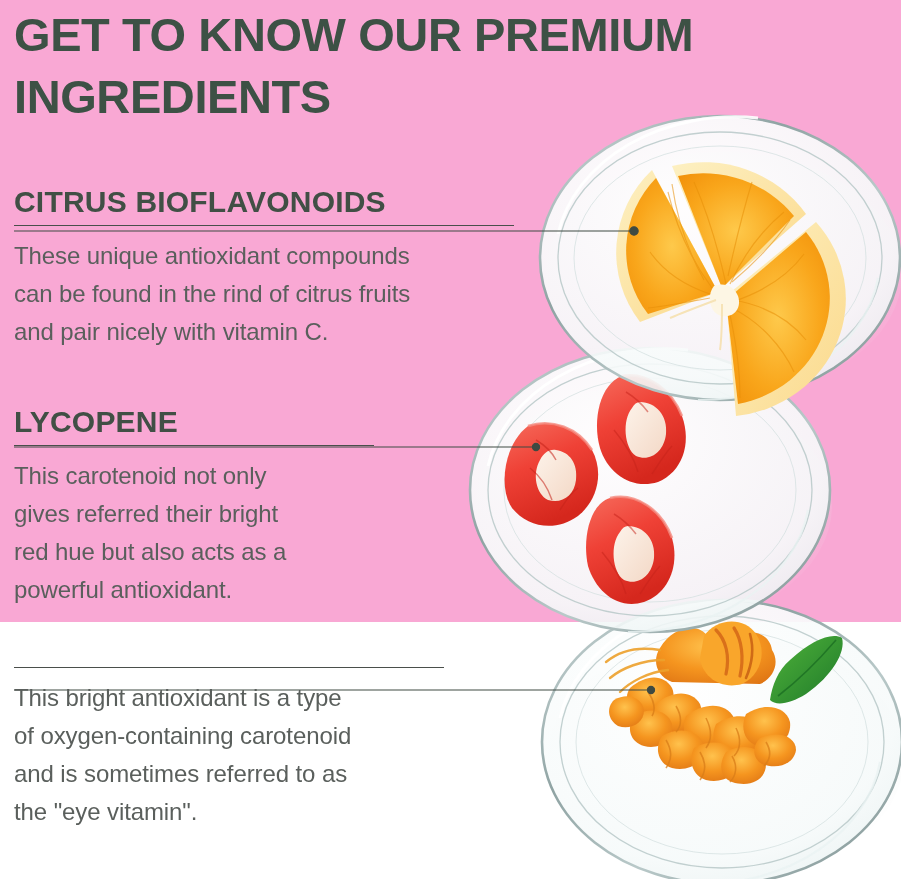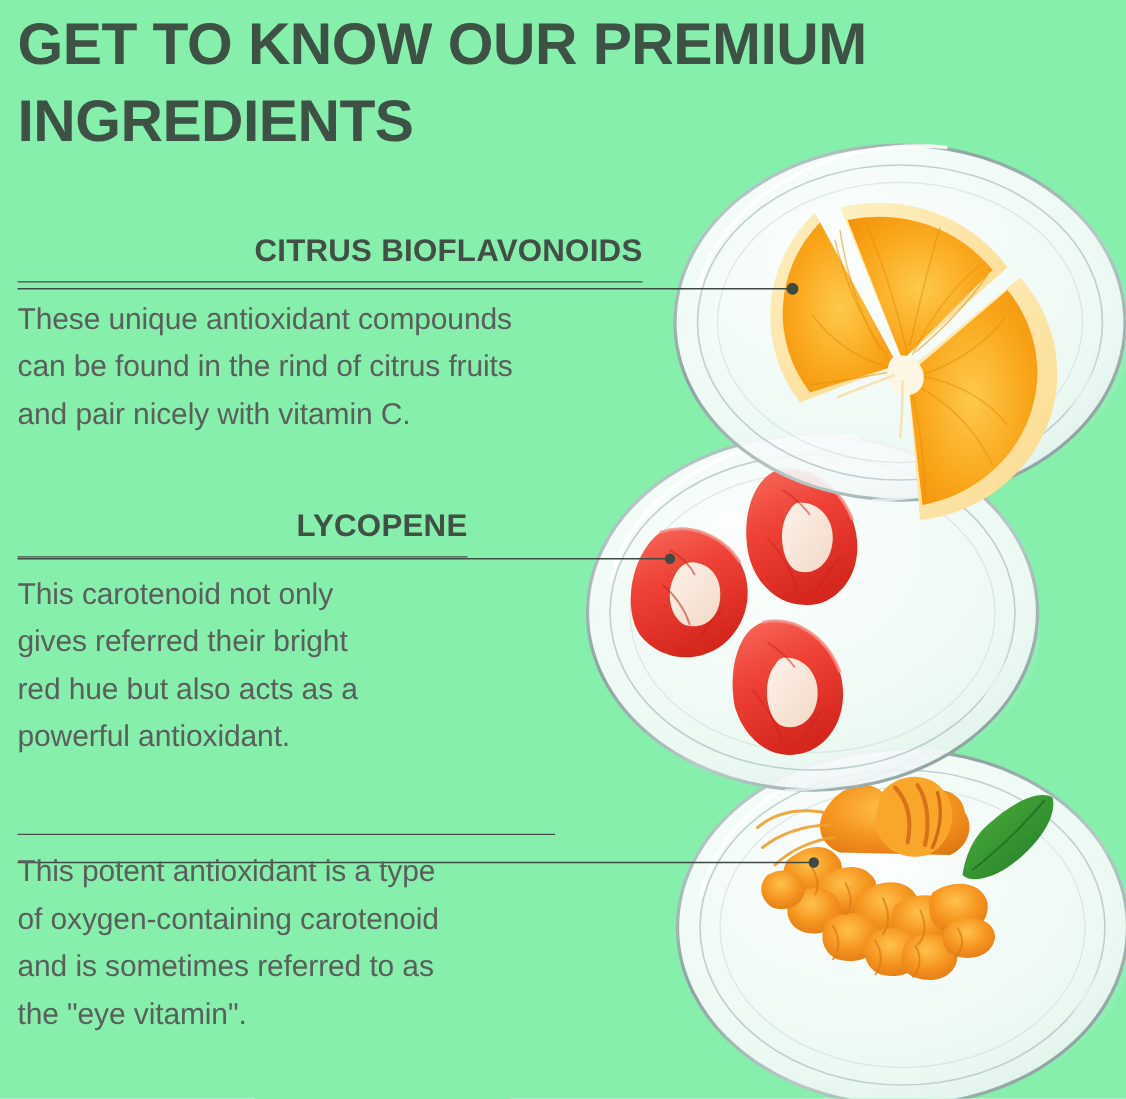--- a/index.html
+++ b/index.html
@@ -4,42 +4,41 @@
 <style>
   * { margin:0; padding:0; box-sizing:border-box; }
   html,body { width:901px; height:879px; }
   body {
     background:#ffffff;
     font-family:"Liberation Sans", sans-serif;
     overflow:hidden;
     position:relative;
   }
 
-  #page-root { position:relative; width:901px; height:879px; background:#86efac; }
+  #page-root { position:relative; width:901px; height:622px; background:#f9a8d4; }
 
   
   .page-title {
     position:absolute; left:14px; top:4px; width:860px;
     font-size:47px; line-height:62px; font-weight:700;
     letter-spacing:-0.4px;
     text-transform:uppercase;
     white-space:pre-line;
   }
 
   
   .ing-block { position:absolute; left:14px; }
   .ing-block.b1 { top:188px; width:500px; }
   .ing-block.b2 { top:408px; width:360px; }
   .ing-block.b3 { top:657px; width:430px; }
 
   .ing-heading {
-    font-size:25px; font-weight:700; letter-spacing:0.2px;
+    font-size:30px; font-weight:700; letter-spacing:0.2px;
     text-transform:uppercase;
     line-height:27px;
-    text-align:right;
   }
   .ing-rule {
     height:1px; background:#4a4f4b; margin-top:10px;
     width:100%;
   }
   .ing-body {
     margin-top:11px;
     font-size:24px; line-height:38px; font-weight:400;
     white-space:pre-line;
     letter-spacing:-0.1px;
@@ -298,21 +297,21 @@
     <h2 class="ing-heading" style="color: rgb(65, 79, 69);">LYCOPENE</h2>
     <div class="ing-rule" style="background: rgb(74, 79, 75);"></div>
     <p class="ing-body" style="color: rgb(90, 95, 92);">This carotenoid not only
 gives referred their bright
 red hue but also acts as a
 powerful antioxidant.</p>
   </section>
 
   <section class="ing-block b3">
     <div class="ing-rule" style="background: rgb(74, 79, 75);"></div>
-    <p class="ing-body" style="color: rgb(90, 95, 92);">This potent antioxidant is a type
+    <p class="ing-body" style="color: rgb(90, 95, 92);">This bright antioxidant is a type
 of oxygen-containing carotenoid
 and is sometimes referred to as
 the "eye vitamin".</p>
   </section>
 
   <span class="sr-only">orange-slices-in-glass-dish</span>
   <span class="sr-only">tomato-wedges-in-glass-dish</span>
   <span class="sr-only">marigold-flower-in-glass-dish</span>
 
 </div>

